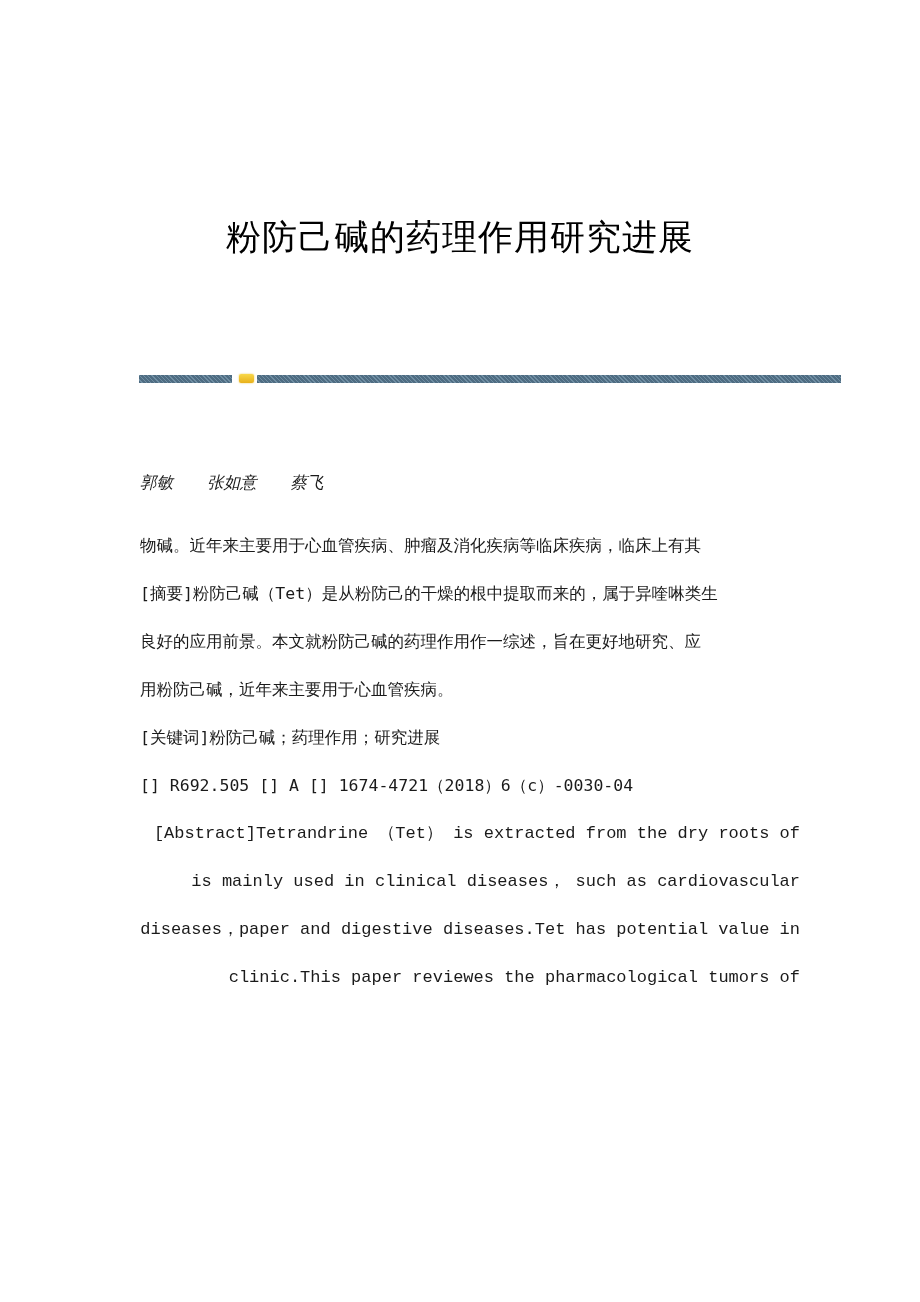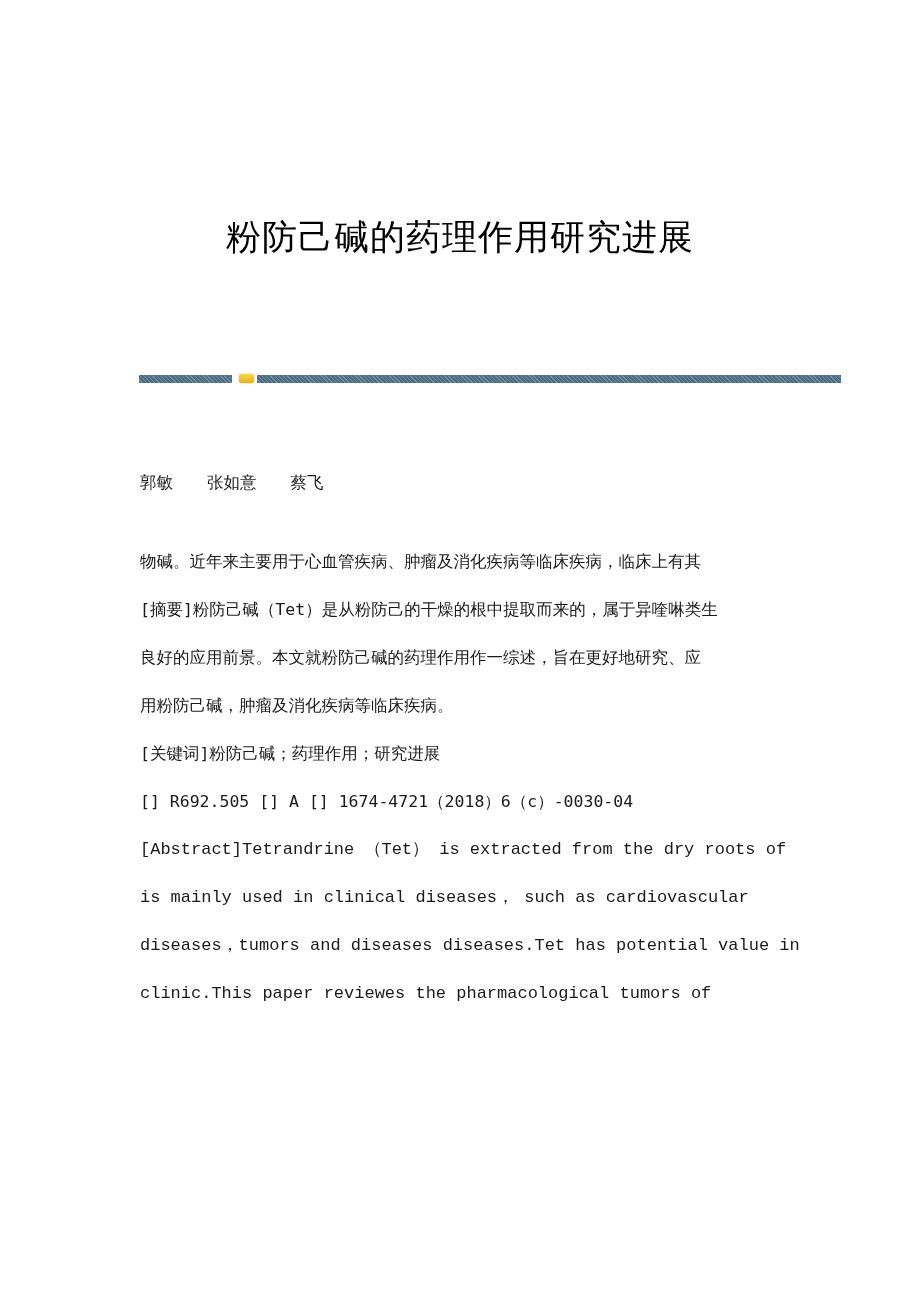--- a/index.html
+++ b/index.html
@@ -66,32 +66,34 @@
       left: 140px;
       top: 466px;
       width: 660px;
       font-family: "DejaVu Sans Mono", "Liberation Mono", monospace;
       font-size: 16.5px;
       color: #1a1a1a;
     }
     .authors {
       height: 34px;
       line-height: 34px;
-      margin-bottom: 38px;
+      margin-bottom: 22px;
       word-spacing: 6px;
+      font-style: italic;
     }
     .authors span { margin-right: 18px; }
     .para {
       line-height: 48px;
       margin: 0;
     }
     .cn-line { white-space: nowrap; }
     .en {
       font-family: "Liberation Mono", "DejaVu Sans Mono", monospace;
       font-size: 17px;
+      text-align: right;
     }
   </style>
 </head>
 <body>
 
 <h1 class="title">粉防己碱的药理作用研究进展</h1>
 
 <div class="divider">
   <div class="bar-left"></div>
   <div class="ornament"></div>
@@ -102,30 +104,30 @@
   <div class="authors">
     <span>郭敏</span>
     <span>张如意</span>
     <span>蔡飞</span>
   </div>
 
   <div class="para">
     <div class="cn-line">物碱。近年来主要用于心血管疾病、肿瘤及消化疾病等临床疾病，临床上有其</div>
     <div class="cn-line">[摘要]粉防己碱（Tet）是从粉防己的干燥的根中提取而来的，属于异喹啉类生</div>
     <div class="cn-line">良好的应用前景。本文就粉防己碱的药理作用作一综述，旨在更好地研究、应</div>
-    <div class="cn-line">用粉防己碱，肿瘤及消化疾病等临床疾病。</div>
+    <div class="cn-line">用粉防己碱，近年来主要用于心血管疾病。</div>
   </div>
 
   <div class="para">
     <div class="cn-line">[关键词]粉防己碱；药理作用；研究进展</div>
   </div>
 
   <div class="para">
     <div class="cn-line">[] R692.505 [] A [] 1674-4721（2018）6（c）-0030-04</div>
   </div>
 
   <div class="para en">
     <div class="cn-line">[Abstract]Tetrandrine （Tet） is extracted from the dry roots of</div>
     <div class="cn-line">is mainly used in clinical diseases， such as cardiovascular</div>
-    <div class="cn-line">diseases，tumors and diseases diseases.Tet has potential value in</div>
+    <div class="cn-line">diseases，paper and digestive diseases.Tet has potential value in</div>
     <div class="cn-line">clinic.This paper reviewes the pharmacological tumors of</div>
   </div>
 </div>
 
 </body></html>

